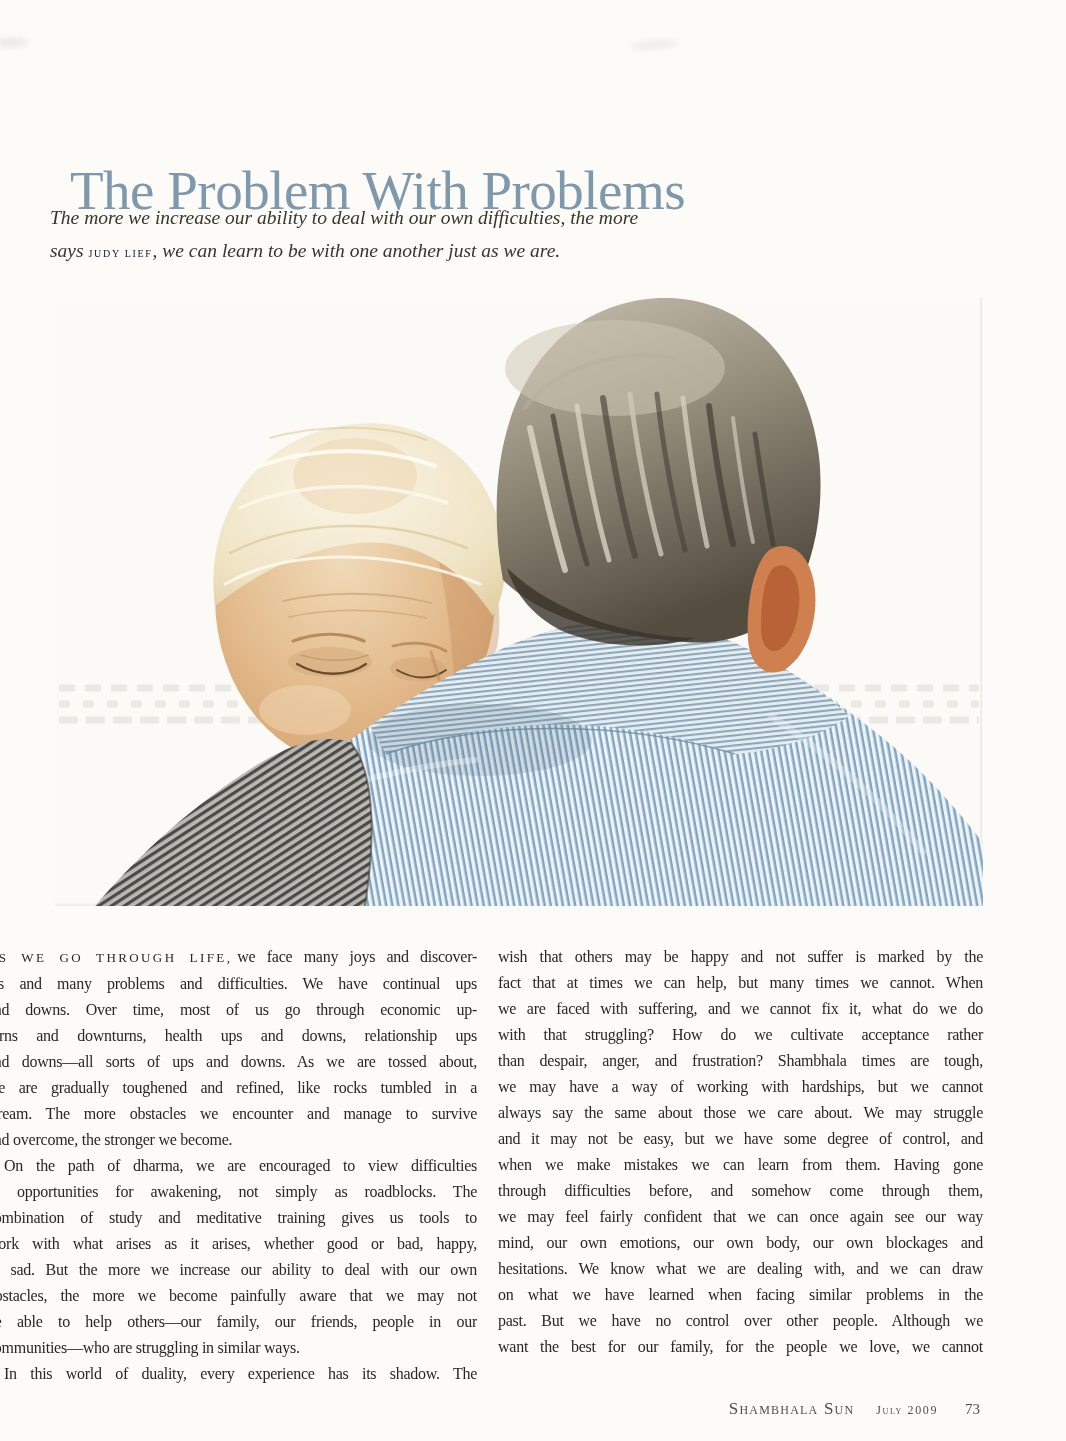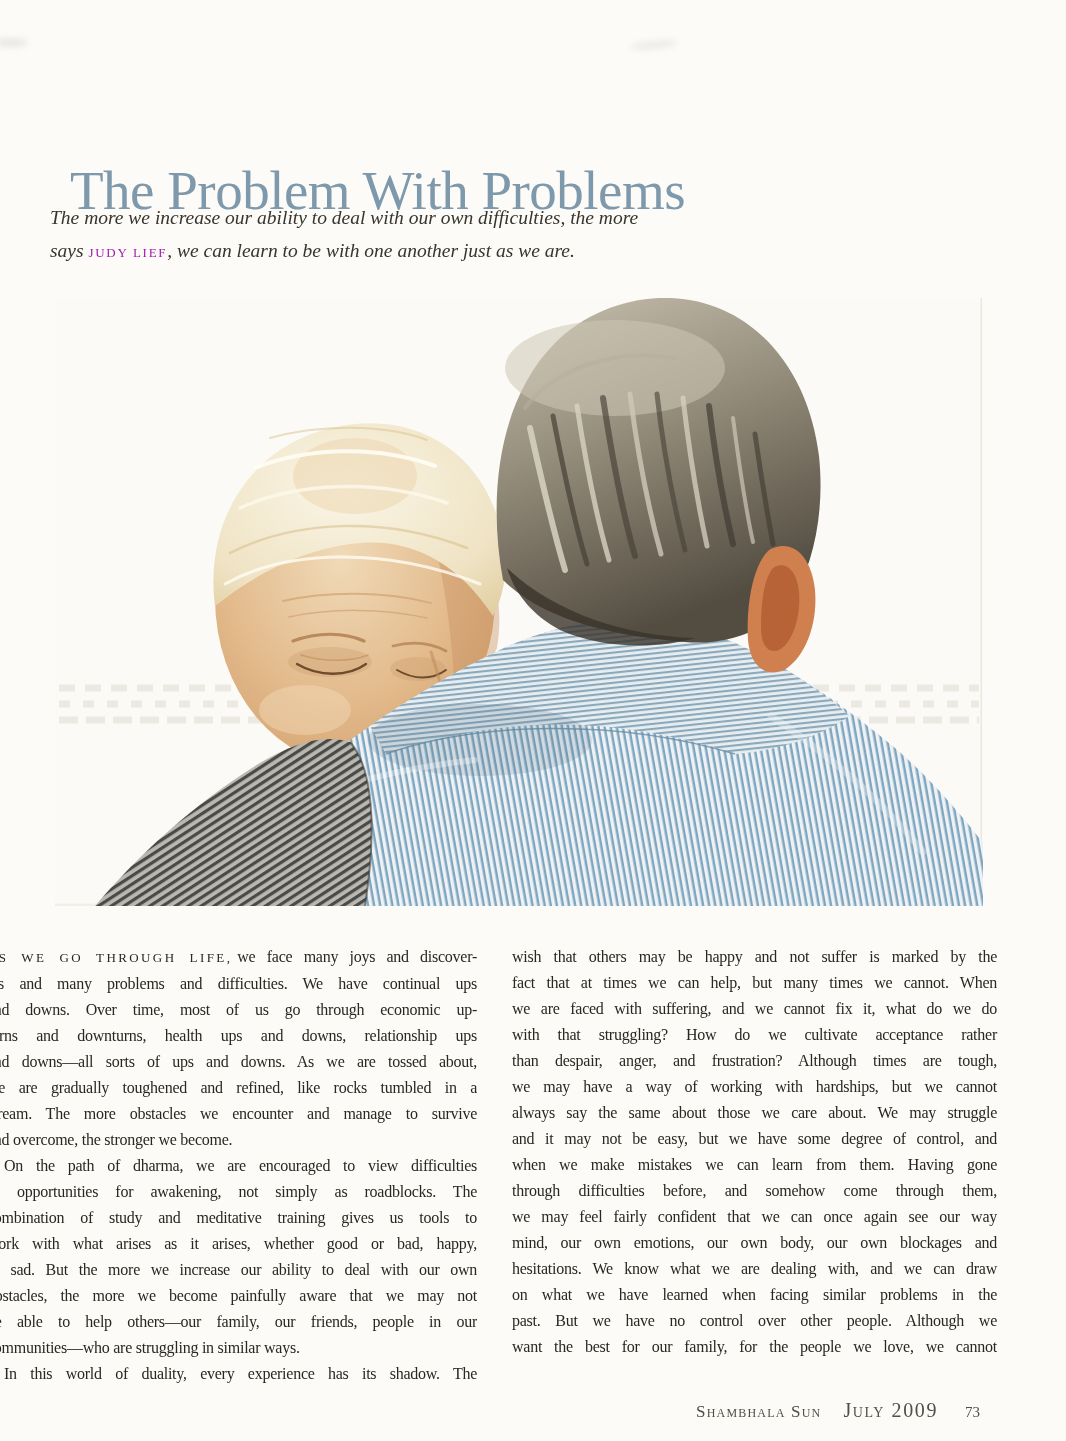--- a/index.html
+++ b/index.html
@@ -12,43 +12,43 @@
   .title{
     position:absolute;left:46px;top:124px;width:960px;
     font-size:55px;line-height:1.08;font-weight:400;
     color:#7e99ac;letter-spacing:-0.5px;margin-left:24px;
   }
   .deck{
     position:absolute;left:50px;top:201px;width:650px;
     font-style:italic;font-size:19.5px;line-height:33px;color:#38352e;
   }
   .deck .author{
-    font-style:normal;font-size:13px;letter-spacing:1.7px;color:#a21caf;text-align:center;
+    font-style:normal;font-size:10px;letter-spacing:1.7px;color:#0f172a;text-align:center;
   }
   
   .photo{position:absolute;left:55px;top:298px;width:928px;height:608px;}
   .photo svg{display:block;width:100%;height:100%;}
   
   .col{
     position:absolute;top:944px;font-size:16px;line-height:26px;
     color:#2a2720;
   }
   .col-left{left:0;width:477px;overflow:hidden;}
   .col-left-inner{margin-left:-13px;width:490px;}
-  .col-right{left:512px;width:485px;}
+  .col-right{left:498px;width:485px;}
   .bl{text-align:justify;text-align-last:justify;letter-spacing:-0.25px;}
   .bl.pend{text-align-last:left;}
   .bl.ind{text-indent:17px;}
   .lead{font-size:13px;letter-spacing:2.4px;text-transform:uppercase;margin-right:5px;}
   
   .footer{
     position:absolute;top:1399px;left:0;width:980px;text-align:right;
     font-size:17px;color:#514e47;font-variant:small-caps;letter-spacing:1.2px;
   }
-  .footer .date{margin-left:22px;font-size:20px;letter-spacing:1.6px;}
+  .footer .date{margin-left:22px;font-size:12px;letter-spacing:1.6px;}
   .footer .pg{margin-left:27px;font-size:15px;font-variant:normal;letter-spacing:0;}
   
   .smudge{position:absolute;background:#d9d8d3;border-radius:50%;filter:blur(3px);}
   .smudge-a{left:630px;top:41px;width:48px;height:8px;opacity:.45;transform:rotate(-6deg);}
   .smudge-b{left:-6px;top:38px;width:34px;height:9px;opacity:.55;}
   .speck{position:absolute;width:4px;height:4px;border-radius:50%;background:#8a8880;opacity:.55;}
 </style>
 </head>
 <body>
 
@@ -197,21 +197,21 @@
       <div class="bl pend">communities—who are struggling in similar ways.</div>
       <div class="bl ind">In this world of duality, every experience has its shadow. The</div>
     </div>
   </div>
 
   <div class="col col-right">
     <div class="bl">wish that others may be happy and not suffer is marked by the</div>
     <div class="bl">fact that at times we can help, but many times we cannot. When</div>
     <div class="bl">we are faced with suffering, and we cannot fix it, what do we do</div>
     <div class="bl">with that struggling?  How do we cultivate acceptance rather</div>
-    <div class="bl">than despair, anger, and frustration? Although times are tough,</div>
+    <div class="bl">than despair, anger, and frustration? Shambhala times are tough,</div>
     <div class="bl">we may have a way of working with hardships, but we cannot</div>
     <div class="bl">always say the same about those we care about. We may struggle</div>
     <div class="bl">and it may not be easy, but we have some degree of control, and</div>
     <div class="bl">when we make mistakes we can learn from them. Having gone</div>
     <div class="bl">through difficulties before, and somehow come through them,</div>
     <div class="bl">we may feel fairly confident that we can once again see our way</div>
     <div class="bl">mind, our own emotions, our own body, our own blockages and</div>
     <div class="bl">hesitations. We know what we are dealing with, and we can draw</div>
     <div class="bl">on what we have learned when facing similar problems in the</div>
     <div class="bl">past. But we have no control over other people. Although we</div>

